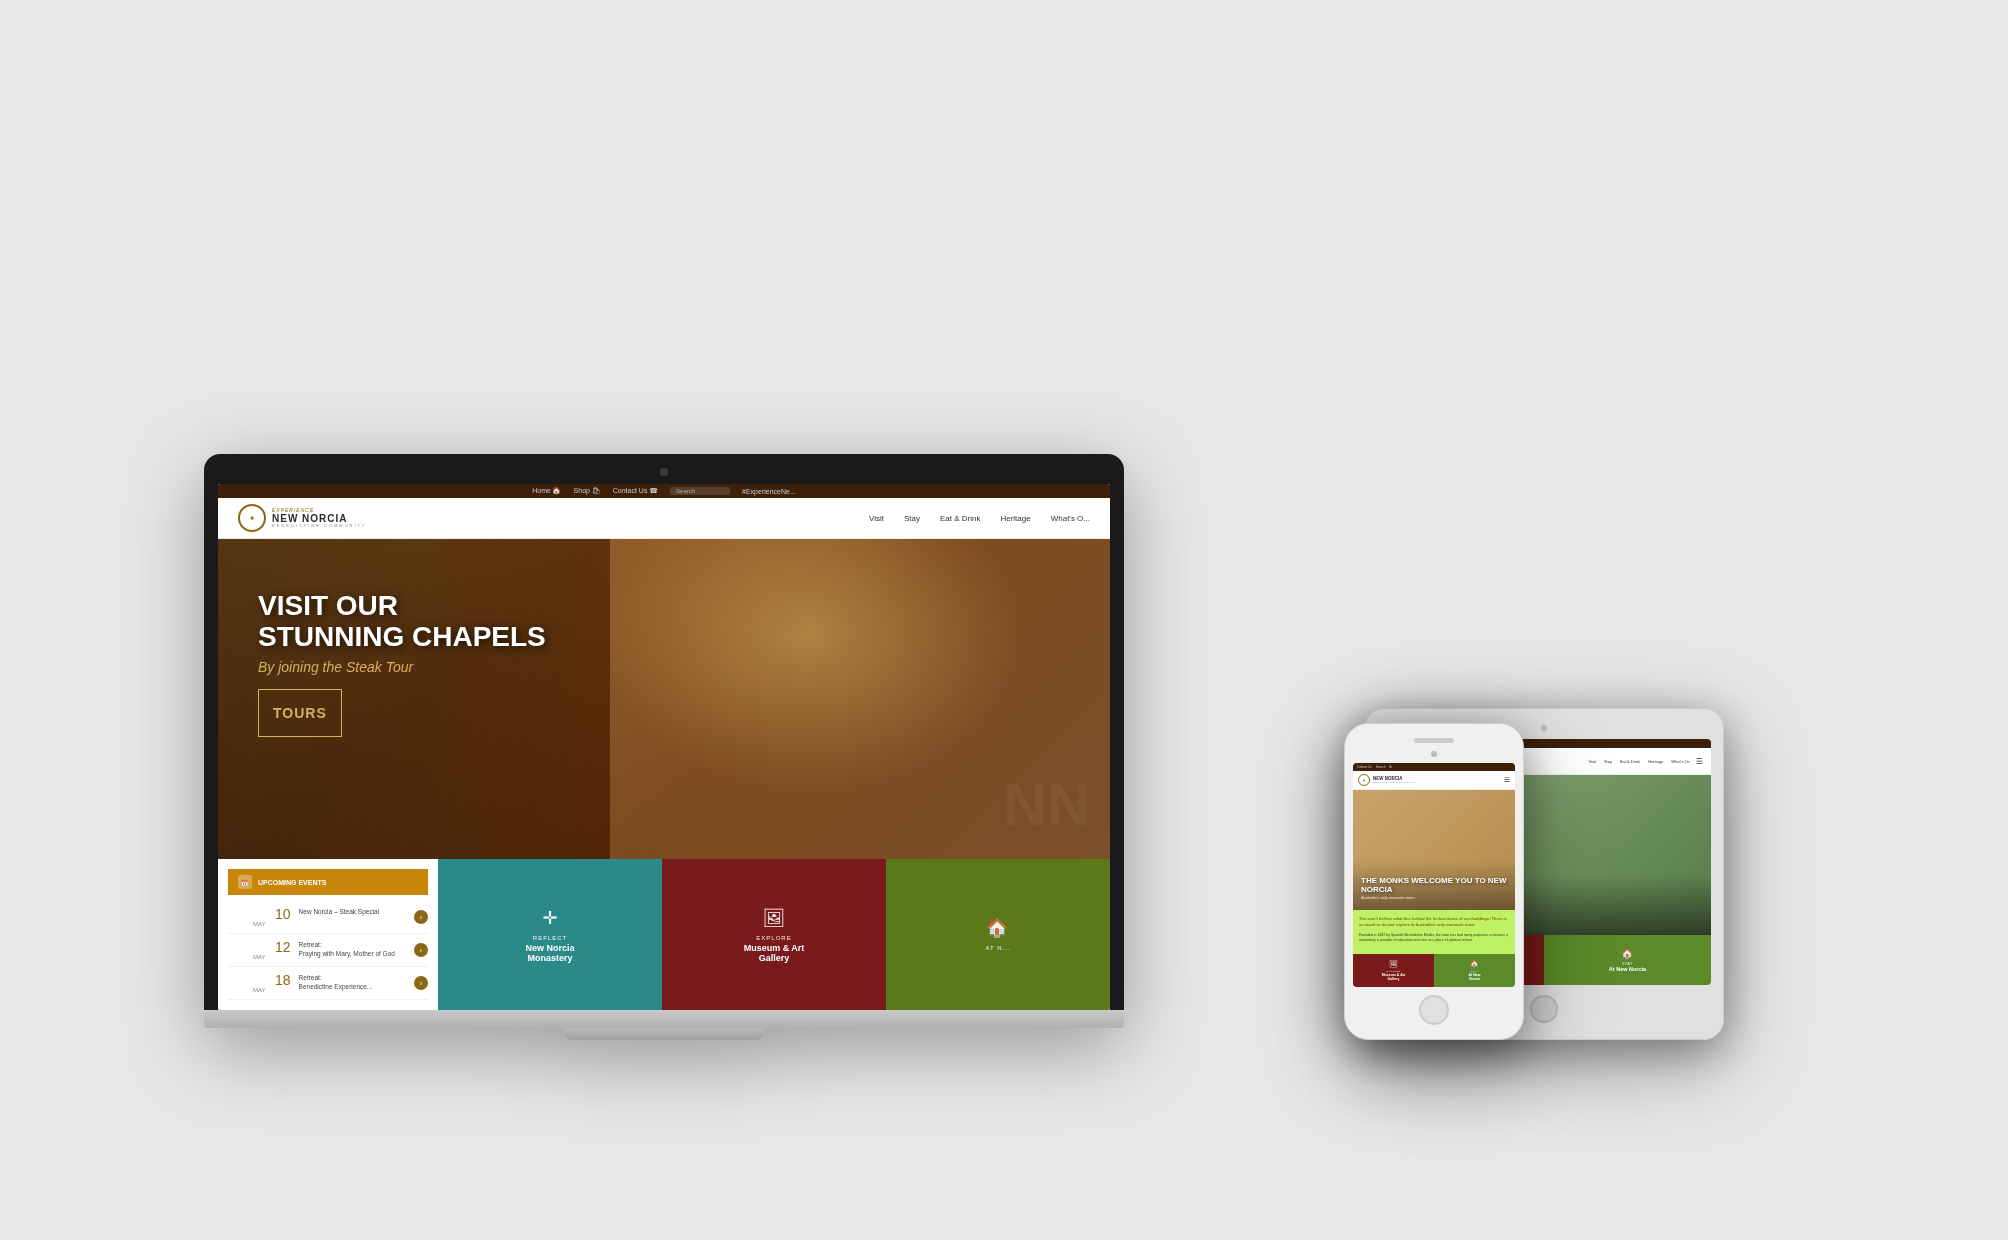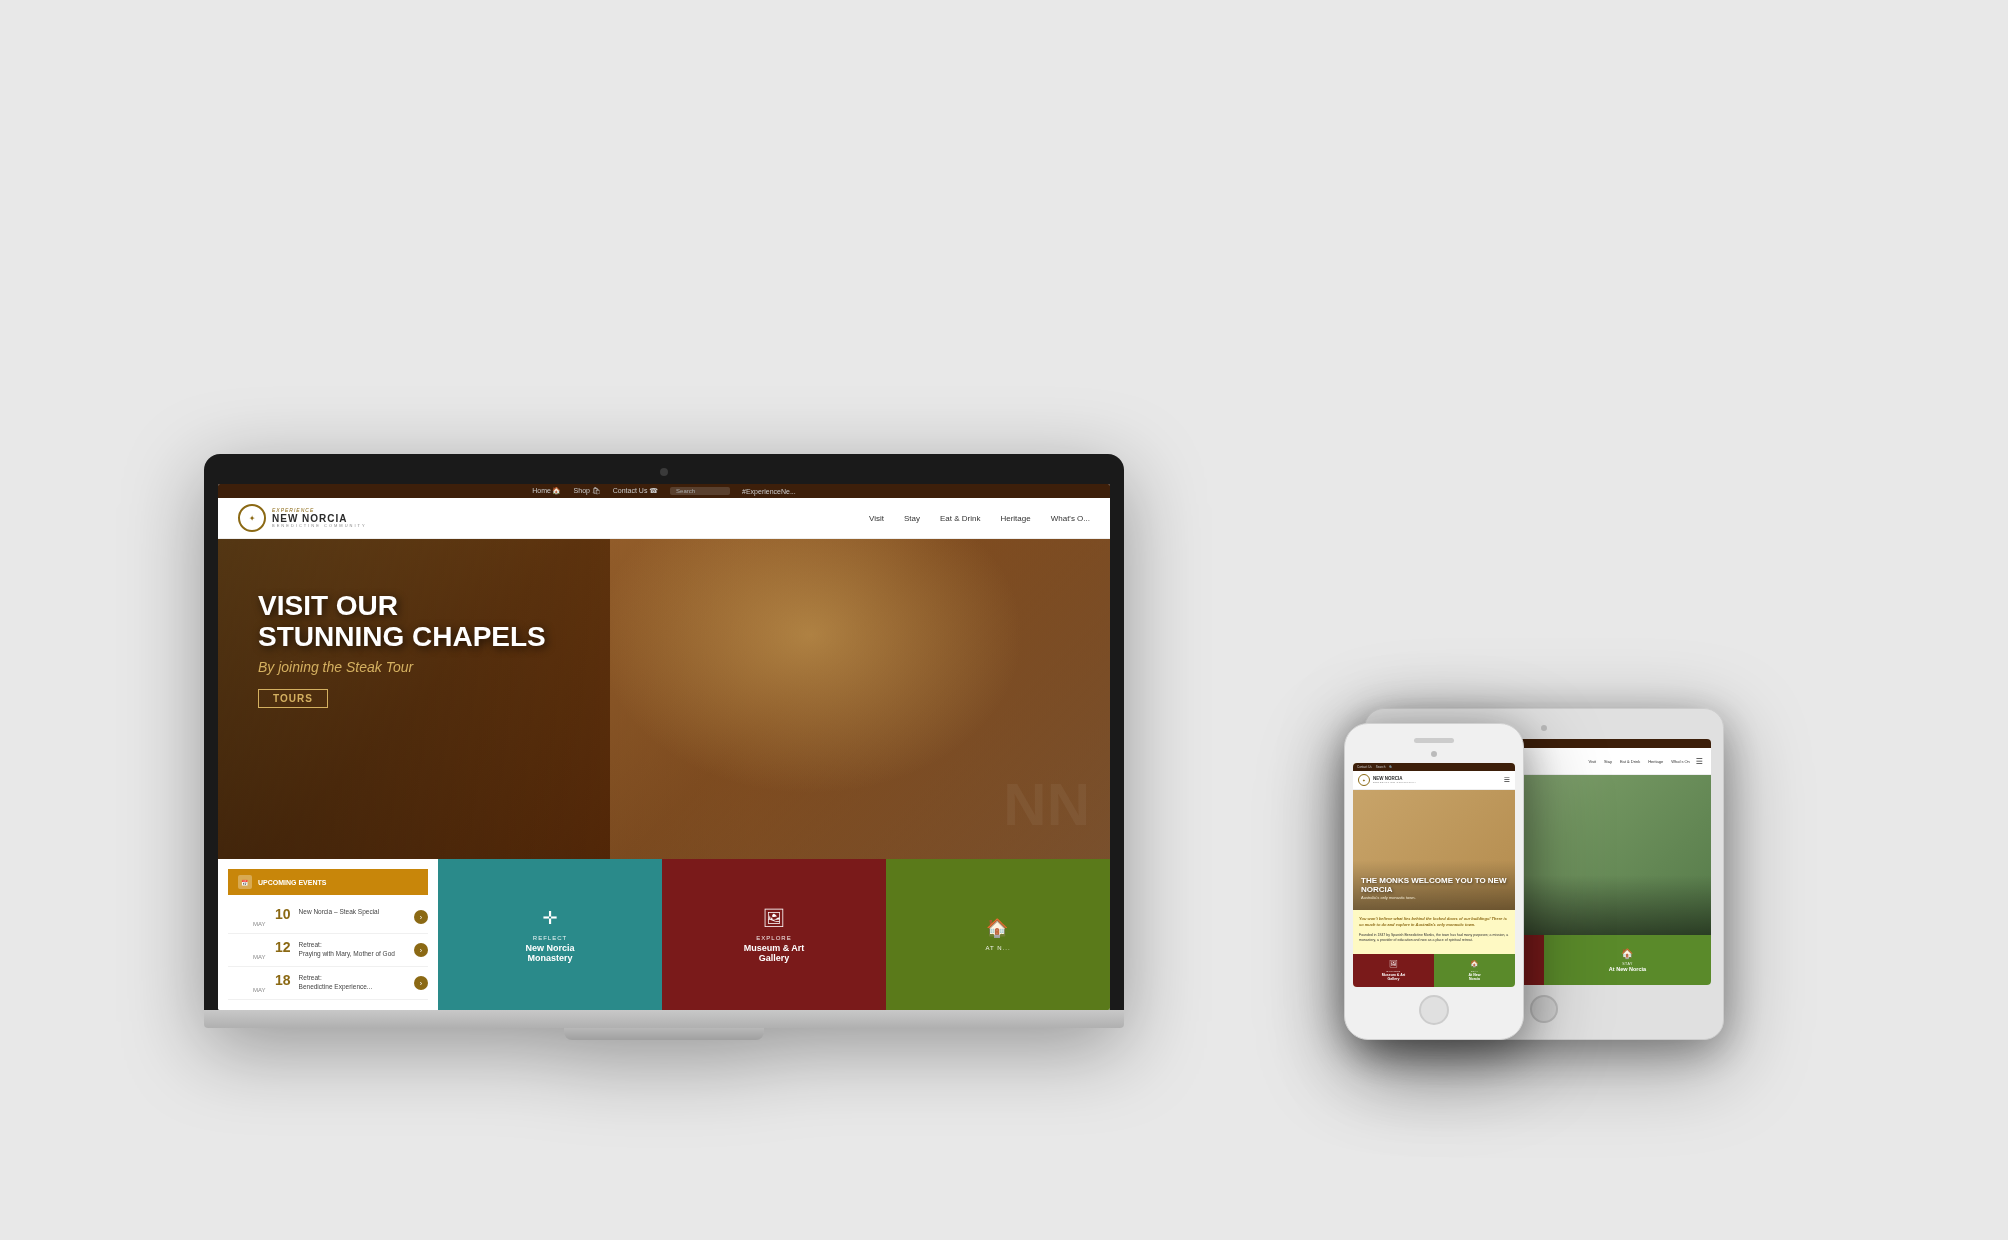--- a/index.html
+++ b/index.html
@@ -137,21 +137,21 @@
 
     .phone-camera {
       width: 6px;
       height: 6px;
       background: #bbb;
       border-radius: 50%;
       margin: 0 auto 6px auto;
     }
 
     .phone-screen {
-      background: #fef9c3;
+      background: #bef264;
       overflow: hidden;
       border-radius: 4px;
     }
 
     .phone-home-btn {
       width: 30px;
       height: 30px;
       background: #e0e0e0;
       border-radius: 50%;
       margin: 8px auto 0;
@@ -269,22 +269,22 @@
       font-size: 14px;
       color: #d4b060;
       font-style: italic;
       margin-top: 6px;
     }
 
     .lw-hero-btn {
       display: inline-block;
       border: 1.5px solid #d4b060;
       color: #d4b060;
-      font-size: 10px;
-      padding: 3px 14px;
+      font-size: 14px;
+      padding: 15px 14px;
       margin-top: 14px;
       letter-spacing: 1px;
       font-weight: bold;
     }
 
     .lw-watermark {
       position: absolute;
       right: 20px;
       bottom: 20px;
       font-size: 60px;
@@ -333,21 +333,21 @@
       border-bottom: 1px solid #f0f0f0;
     }
 
     .lw-event-date {
       min-width: 28px;
       text-align: center;
     }
 
     .lw-event-day {
       font-size: 14px;
-      font-weight: bold;
+      font-weight: normal;
       color: #8B6914;
       line-height: 1;
       margin-left: 47px;
     }
 
     .lw-event-month {
       font-size: 6px;
       color: #888;
       text-transform: uppercase;
     }

